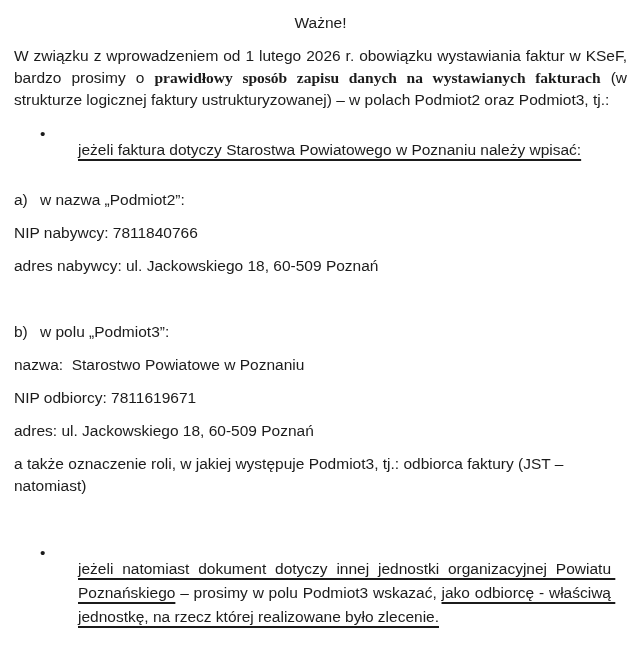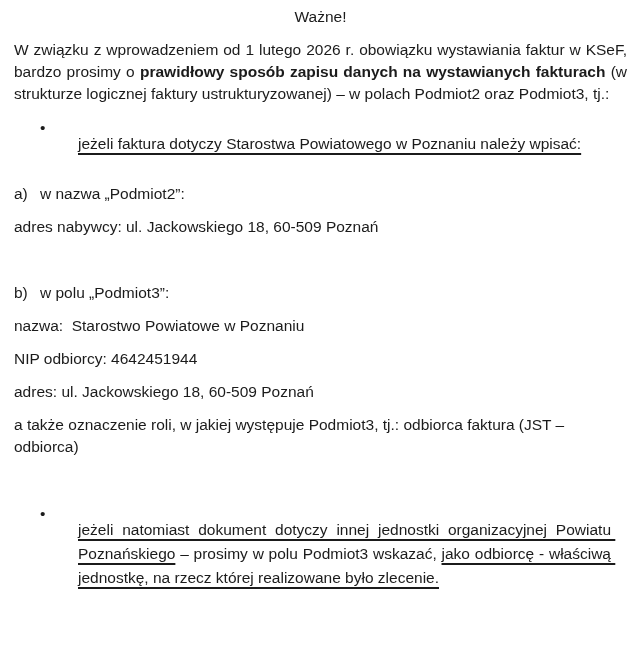--- a/index.html
+++ b/index.html
@@ -1,35 +1,35 @@
 <!DOCTYPE html>
 <html lang="pl"><head>
 <meta charset="utf-8">
 <style>
   html, body { margin: 0; padding: 0; background: #ffffff; }
   .page {
     width: 641px;
     height: 647px;
     box-sizing: border-box;
-    padding: 6px 14px 0 14px;
+    padding: 12px 14px 0 14px;
     background: #ffffff;
     font-family: "Liberation Sans", sans-serif;
     font-size: 15.5px;
     color: #1b1b1b;
     overflow: hidden;
   }
   .para {
     margin: 0 0 11px 0;
     line-height: 22px;
     white-space: pre-wrap;
   }
   .title { text-align: center; }
   .justify { text-align: justify; text-align-last: left; }
   .empty-line { height: 22px; }
-  b, strong { font-weight: bold; }
+  b, strong { font-weight: bold; font-family: Liberation Serif, serif; }
   .u {
     text-decoration: underline;
     text-decoration-thickness: 1.5px;
     text-underline-offset: 4px;
   }
   .bullet {
     display: flex;
     margin: 0 0 11px 0;
     line-height: 24px;
     padding-left: 26px;
@@ -68,34 +68,35 @@
   <p class="para justify"><span>W związku z wprowadzeniem od 1 lutego 2026 r. obowiązku wystawiania faktur w KSeF, bardzo prosimy o </span><strong>prawidłowy sposób zapisu danych na wystawianych fakturach</strong><span> (w strukturze logicznej faktury ustrukturyzowanej) – w polach Podmiot2 oraz Podmiot3, tj.:</span></p>
 
   <div class="bullet">
     <span class="marker">•</span>
     <p class="bullet-text"><span class="u">jeżeli faktura dotyczy Starostwa Powiatowego w Poznaniu należy wpisać:</span></p>
   </div>
 
   <p class="para"><span class="item-label">a)</span><span>w nazwa „Podmiot2”:</span></p>
 
 
+  <p class="para">NIP nabywcy: 7811840766</p>
 
   <p class="para">adres nabywcy: ul. Jackowskiego 18, 60-509 Poznań</p>
 
   <p class="para empty-line"></p>
 
   <p class="para"><span class="item-label">b)</span><span>w polu „Podmiot3”:</span></p>
 
   <p class="para">nazwa:  Starostwo Powiatowe w Poznaniu</p>
 
-  <p class="para">NIP odbiorcy: 4642451944</p>
+  <p class="para">NIP odbiorcy: 7811619671</p>
 
   <p class="para">adres: ul. Jackowskiego 18, 60-509 Poznań</p>
 
-  <p class="para">a także oznaczenie roli, w jakiej występuje Podmiot3, tj.: odbiorca faktura (JST – odbiorca)</p>
+  <p class="para">a także oznaczenie roli, w jakiej występuje Podmiot3, tj.: odbiorca faktury (JST – natomiast)</p>
 
   <p class="para empty-line"></p>
 
   <div class="bullet">
     <span class="marker">•</span>
     <p class="bullet-text"><span class="u">jeżeli natomiast dokument dotyczy innej jednostki organizacyjnej Powiatu Poznańskiego</span><span> – prosimy w polu Podmiot3 wskazać, </span><span class="u">jako odbiorcę - właściwą jednostkę, na rzecz której realizowane było zlecenie.</span></p>
   </div>
 
 </div>
 

